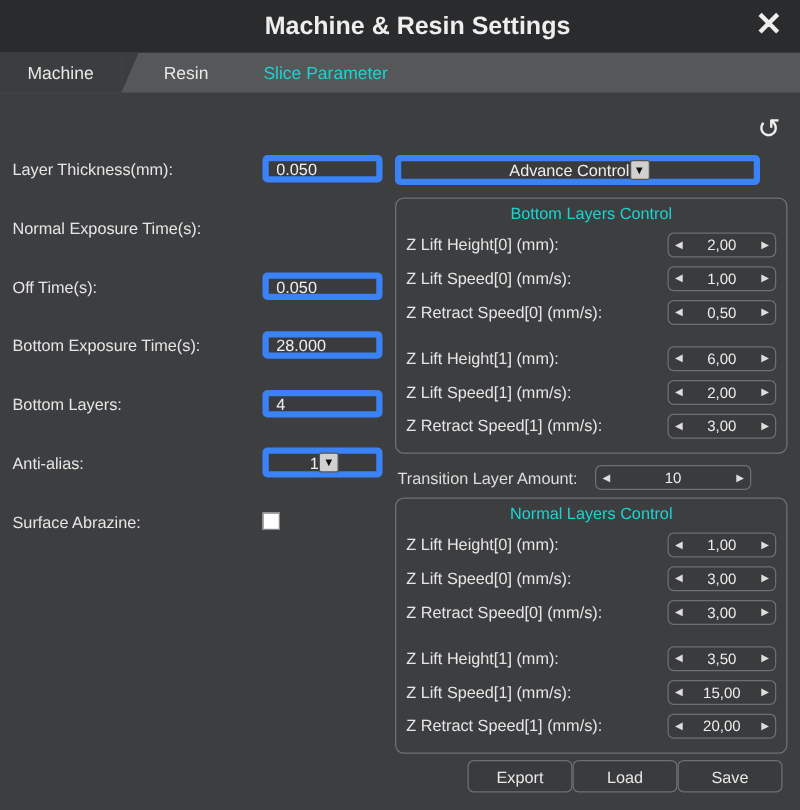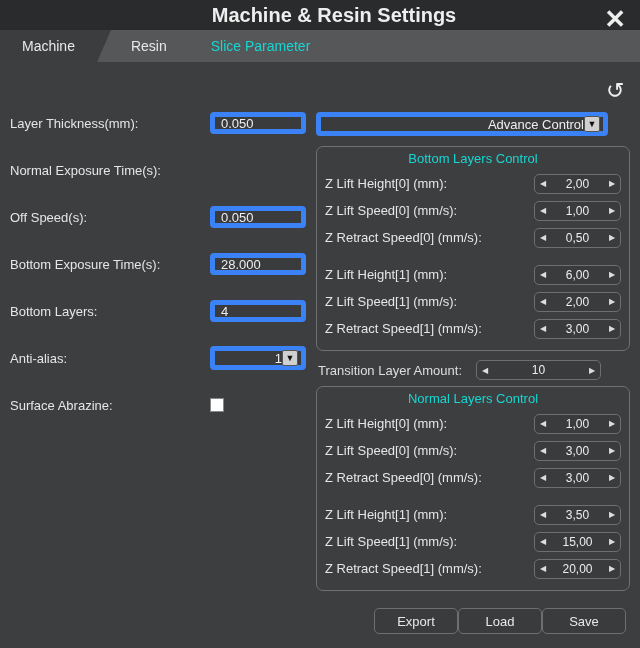--- a/index.html
+++ b/index.html
@@ -6,21 +6,21 @@
   html, body {
     width: 640px; height: 648px;
     background: #3d3e40;
     font-family: Arial, Helvetica, sans-serif;
     font-size: 13px;
     color: #dedede;
     overflow: hidden;
   }
   .titlebar {
     background: #2a2b2c;
-    height: 30px;
+    height: 42px;
     display: flex;
     align-items: center;
     justify-content: center;
     position: relative;
     padding-left: 28px;
   }
   .titlebar .title {
     font-size: 20px;
     color: #eee;
     font-weight: 600;
@@ -91,21 +91,21 @@
     height: 22px;
     padding: 0 6px;
     font-size: 13px;
   }
   .text-input { width: 96px; }
   .combo {
     width: 292px;
     height: 24px;
     display: flex;
     align-items: center;
-    justify-content: flex-end;
+    justify-content: center;
     cursor: pointer;
   }
   .combo.small { width: 96px; }
   .combo .arrow-btn {
     width: 16px; height: 16px;
     background: #d0d0d0;
     border: 1px solid #555;
     border-radius: 2px;
     display: flex; align-items: center; justify-content: center;
     font-size: 9px; color: #111;
@@ -222,21 +222,21 @@
   <div class="two-col">
     <div class="left-col left-rows">
       <div class="row">
         <div class="label">Layer Thickness(mm):</div>
         <input class="text-input" value="0.050" style="">
       </div>
       <div class="row">
         <div class="label">Normal Exposure Time(s):</div>
       </div>
       <div class="row">
-        <div class="label">Off Speed(s):</div>
+        <div class="label">Off Time(s):</div>
         <input class="text-input" value="0.050" style="">
       </div>
       <div class="row">
         <div class="label">Bottom Exposure Time(s):</div>
         <input class="text-input" value="28.000" style="">
       </div>
       <div class="row">
         <div class="label">Bottom Layers:</div>
         <input class="text-input" value="4" style="">
       </div>

